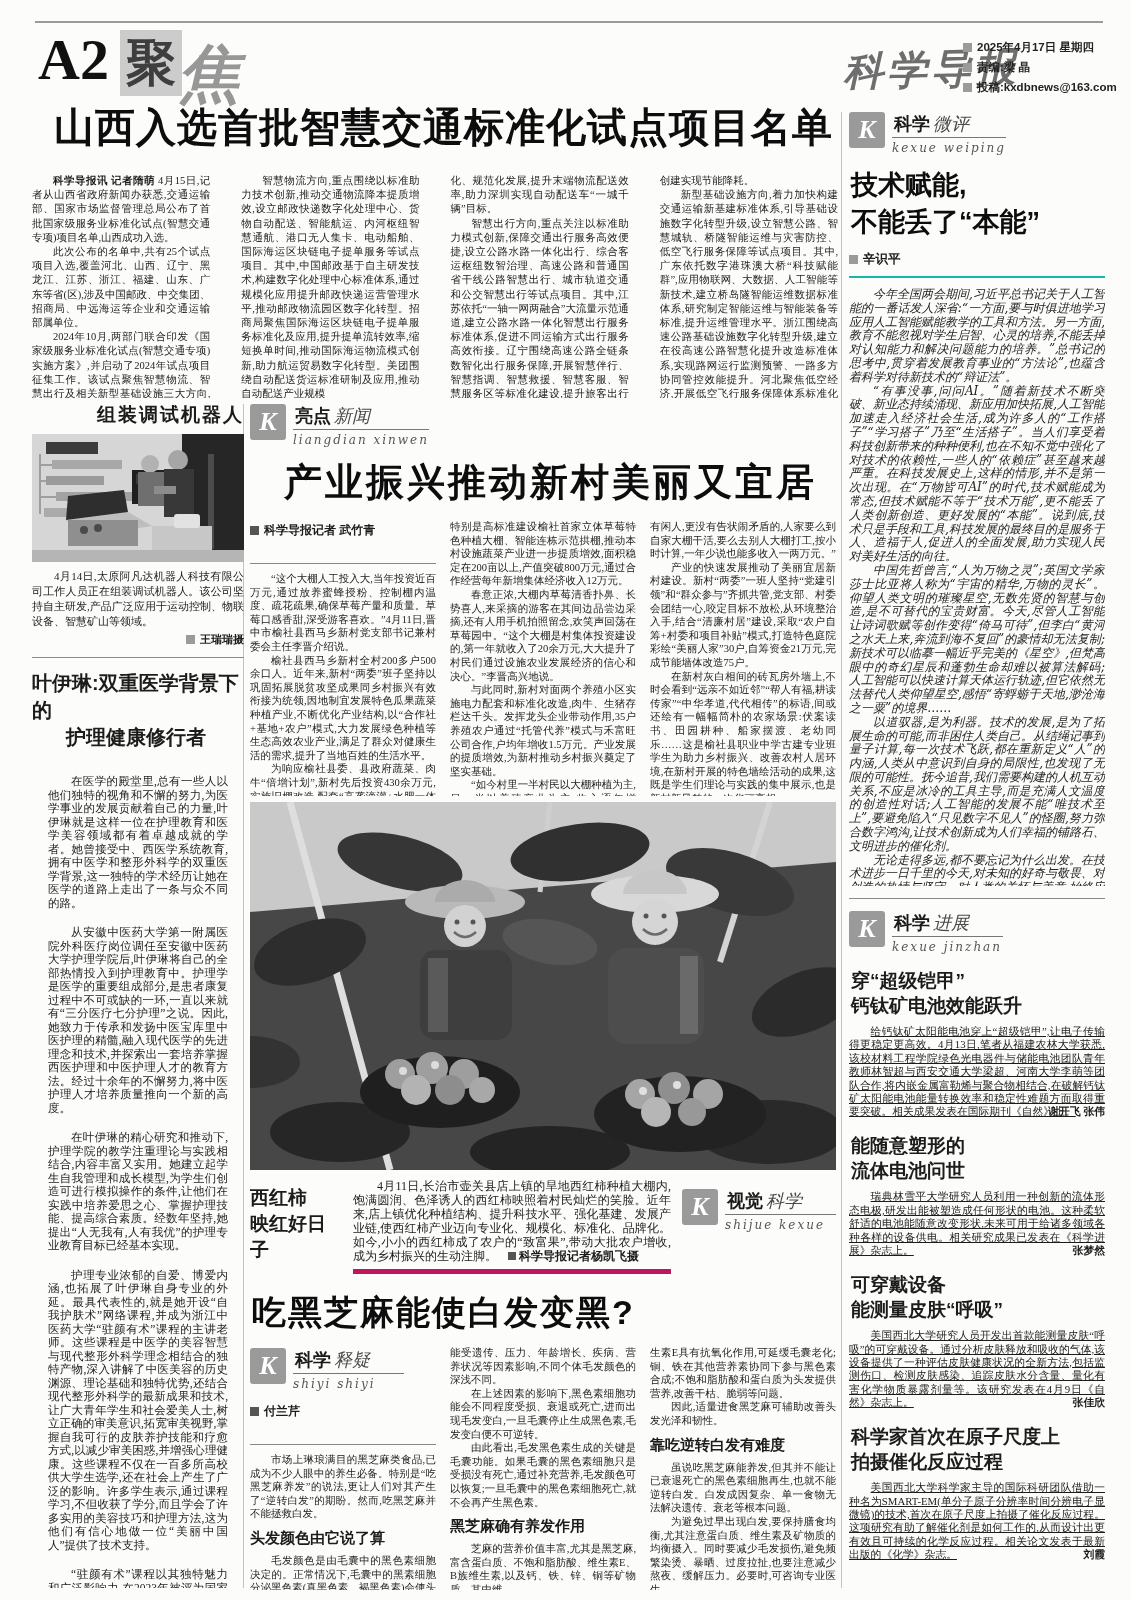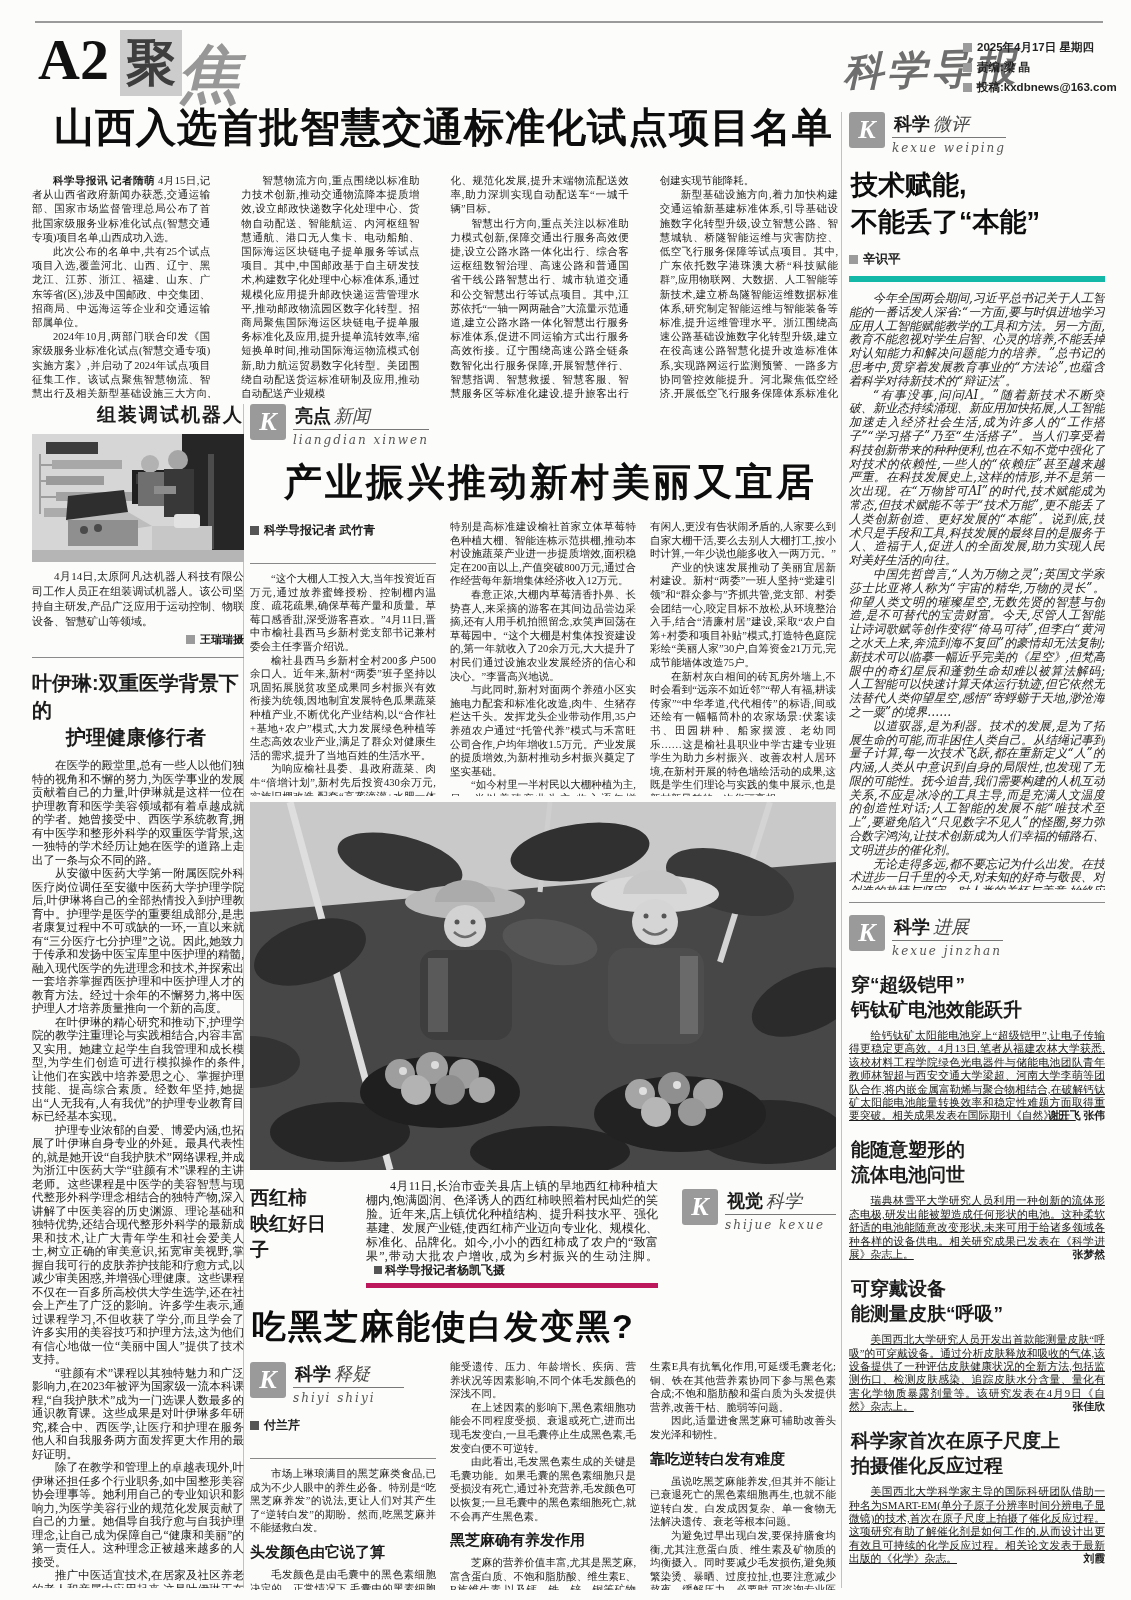--- a/index.html
+++ b/index.html
@@ -32,55 +32,55 @@
   
   .left-col{position:absolute;left:32px;top:402px;width:212px;height:1186px;overflow:hidden;}
   .robot-title{font:bold 19px "Liberation Sans",sans-serif;margin:0 0 6px 0;letter-spacing:2px;text-align:right;}
   .photo-frame{width:212px;height:128px;overflow:hidden;background:#d8d8d8;}
   .small-caption{font-size:11px;line-height:15px;text-align:justify;margin:7px 0 0 0;text-indent:2em;}
   .credit-line{display:flex;justify-content:flex-end;align-items:center;font-weight:bold;font-size:11px;margin-top:3px;}
   .left-hr{border:none;border-top:1.5px solid #8a8a8a;margin:10px 0 12px 0;}
   .ye-title{font:bold 20px "Liberation Sans",sans-serif;line-height:27px;margin:0 0 8px 0;}
   .ye-title .l2{display:block;text-align:left;padding-left:34px;}
   .ye-body{font-size:11.5px;line-height:13.5px;text-align:justify;height:852px;overflow:hidden;}
-  .ye-body p{margin:0;text-indent:2em;}
+  .ye-body p{margin:16px;text-indent:2em;}
   
   .badge{display:flex;align-items:flex-start;gap:7px;}
   .kbox{width:36px;height:36px;background:#9a9a9a;color:#fff;border-radius:3px;flex:0 0 auto;
         font:italic bold 26px "Liberation Serif",serif;display:flex;align-items:center;justify-content:center;}
   .badge-cn{font-size:18px;line-height:20px;border-bottom:1px solid #777;padding:2px 34px 3px 2px;white-space:nowrap;}
   .badge-cn .a{font-family:"Liberation Sans",sans-serif;font-weight:bold;color:#1a1a1a;}
   .badge-cn .b{font-family:"DejaVu Serif",serif;font-style:italic;color:#4a4a4a;margin-left:3px;}
   .badge-py{font:italic 12px "DejaVu Serif",serif;color:#555;letter-spacing:2px;margin-top:3px;}
   
   .middle{position:absolute;left:250px;top:404px;width:586px;height:1186px;overflow:hidden;}
   .mid-headline{font:bold 38px "Liberation Sans",sans-serif;letter-spacing:3px;margin:10px 0 12px 34px;white-space:nowrap;color:#0d0d0d;}
   .mid-cols{display:flex;gap:14px;height:276px;overflow:hidden;}
   .ncol{width:186px;font-size:10.5px;line-height:13.6px;text-align:justify;}
   .ncol p{margin:0;text-indent:2em;}
   .ncol p.cont{text-indent:0;}
   .byline{display:flex;align-items:center;font:bold 12px "Liberation Sans",sans-serif;
           border-bottom:1px solid #888;padding:2px 0 24px 0;margin-bottom:8px;}
   .big-photo{width:586px;height:368px;overflow:hidden;background:#3d3d3d;margin-top:6px;}
-  .photo-cap-row{display:flex;gap:24px;margin-top:9px;}
+  .photo-cap-row{display:flex;gap:11px;margin-top:9px;}
   .cap-title{flex:0 0 92px;font:bold 19px "Liberation Sans",sans-serif;line-height:26px;padding-top:6px;}
   .cap-text{flex:1 1 auto;font-size:12px;line-height:14px;text-align:justify;margin:0;
             border-bottom:5px solid #be185d;padding-bottom:6px;text-indent:2em;}
   .cap-badge{flex:0 0 148px;padding-top:10px;}
   .credit-inline{font-weight:bold;white-space:nowrap;}
   .credit-inline .sq{width:8px;height:8px;margin:0 3px 0 8px;}
   .sesame-headline{font:bold 34px "Liberation Sans",sans-serif;letter-spacing:2px;margin:16px 0 10px 2px;color:#0d0d0d;}
   .sesame-cols{display:flex;gap:14px;height:272px;overflow:hidden;}
   .subhead{font:bold 15px "Liberation Sans",sans-serif;margin:8px 0 6px 0;}
   .sesame-badge{margin:2px 0 10px 0;}
   
   .right-col{position:absolute;left:849px;top:112px;width:256px;height:1482px;overflow:hidden;}
   .wp-headline{font:bold 27px "Liberation Sans",sans-serif;line-height:37px;margin:12px 0 10px 2px;color:#0d0d0d;}
   .wp-byline{display:flex;align-items:center;font:bold 12.5px "Liberation Sans",sans-serif;
-             border-bottom:6px solid #14b8a6;padding-bottom:8px;margin-bottom:10px;}
+             border-bottom:2px solid #14b8a6;padding-bottom:8px;margin-bottom:10px;}
   .wp-body{font:italic 12px "DejaVu Serif",serif;line-height:13.8px;text-align:justify;height:598px;overflow:hidden;color:#222;}
   .wp-body p{margin:0;text-indent:2em;}
   .sec-hr{border:none;border-top:1.5px solid #8a8a8a;margin:12px 0 12px 0;}
   .jz-item-title{font:bold 19px "Liberation Sans",sans-serif;line-height:25px;margin:14px 0 7px 2px;}
   .jz-body{font-size:10.8px;line-height:13.4px;text-align:justify;margin:0;text-indent:2em;text-decoration:underline;}
   .jz-author{text-align:right;font-weight:bold;font-size:10.8px;margin-top:-13.4px;}
 </style>
 </head>
 <body>
 

